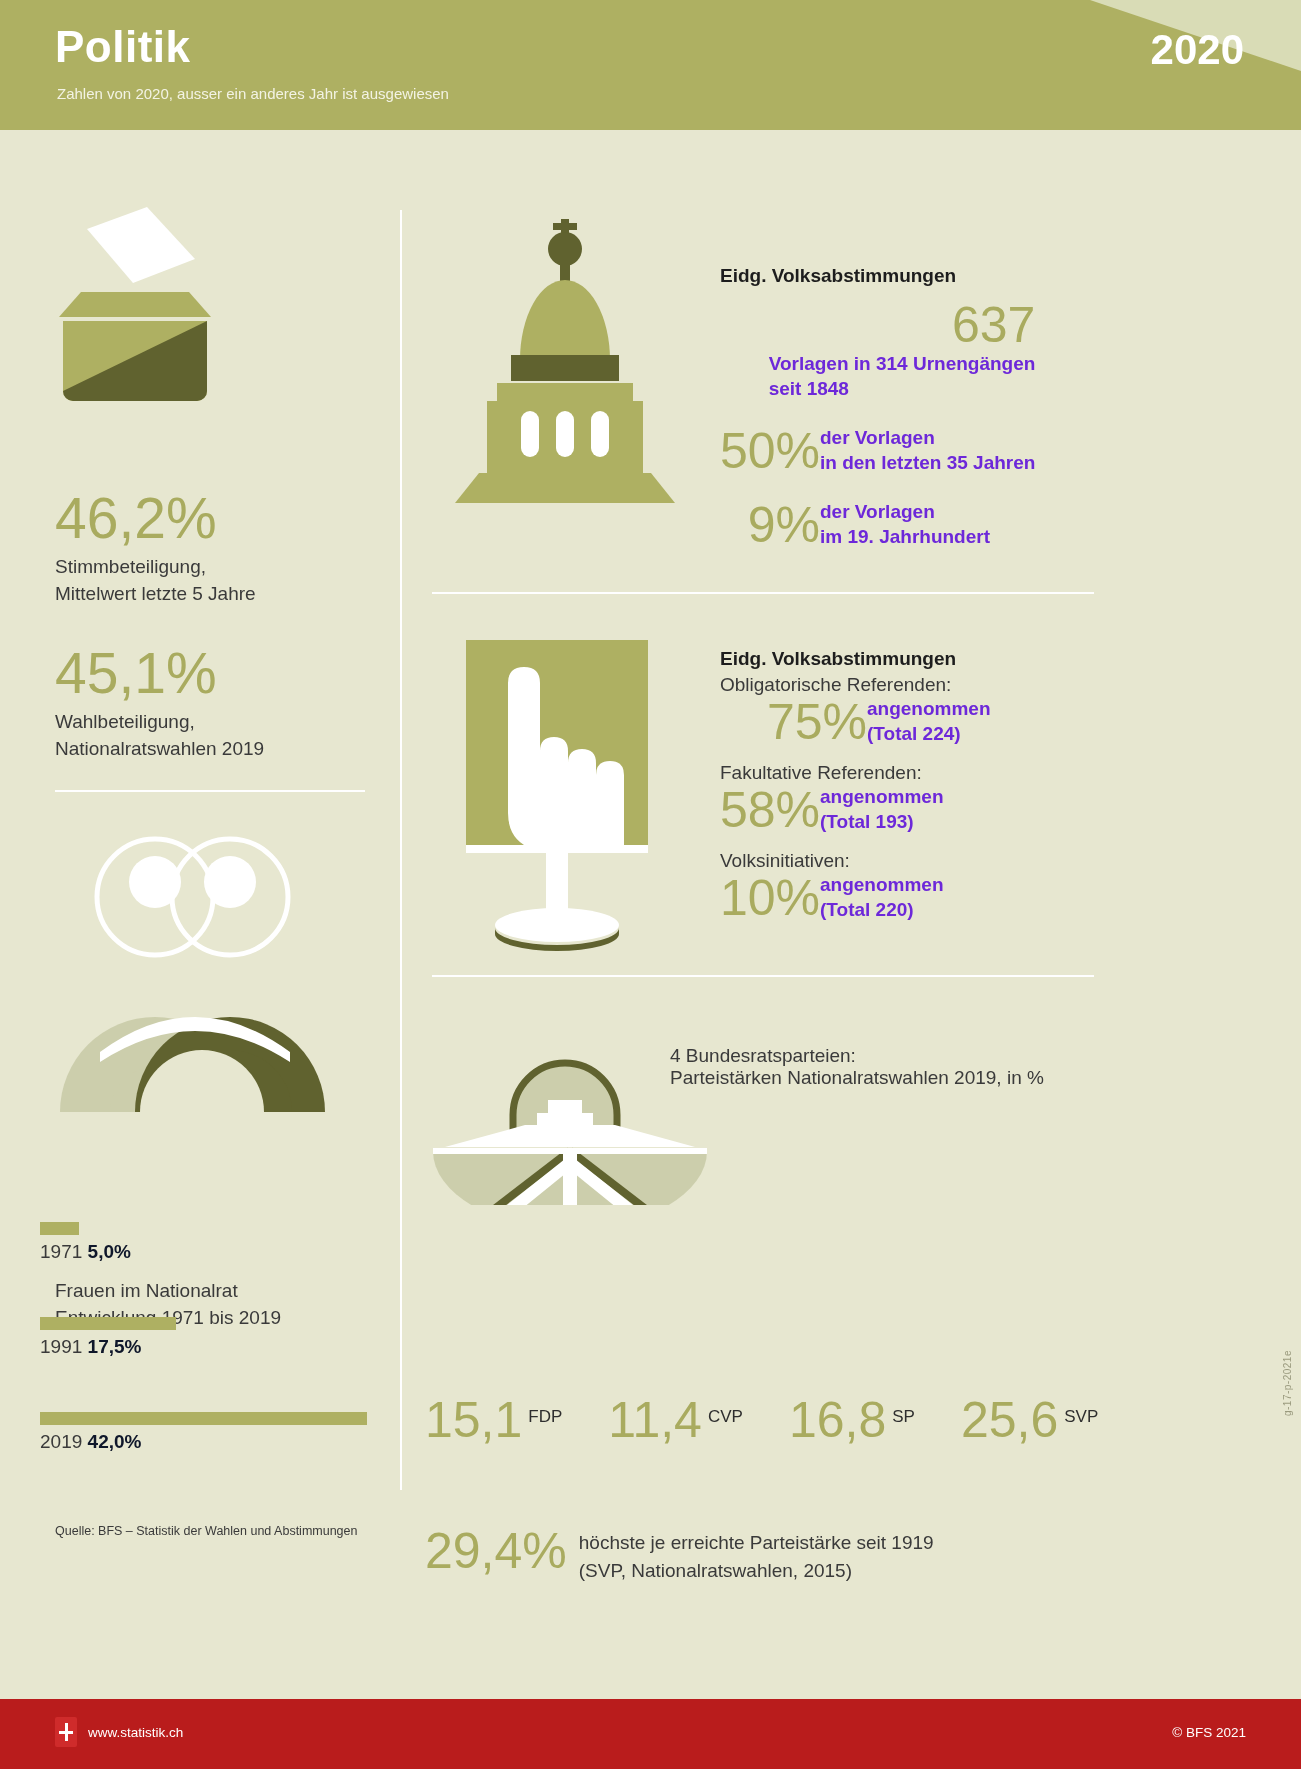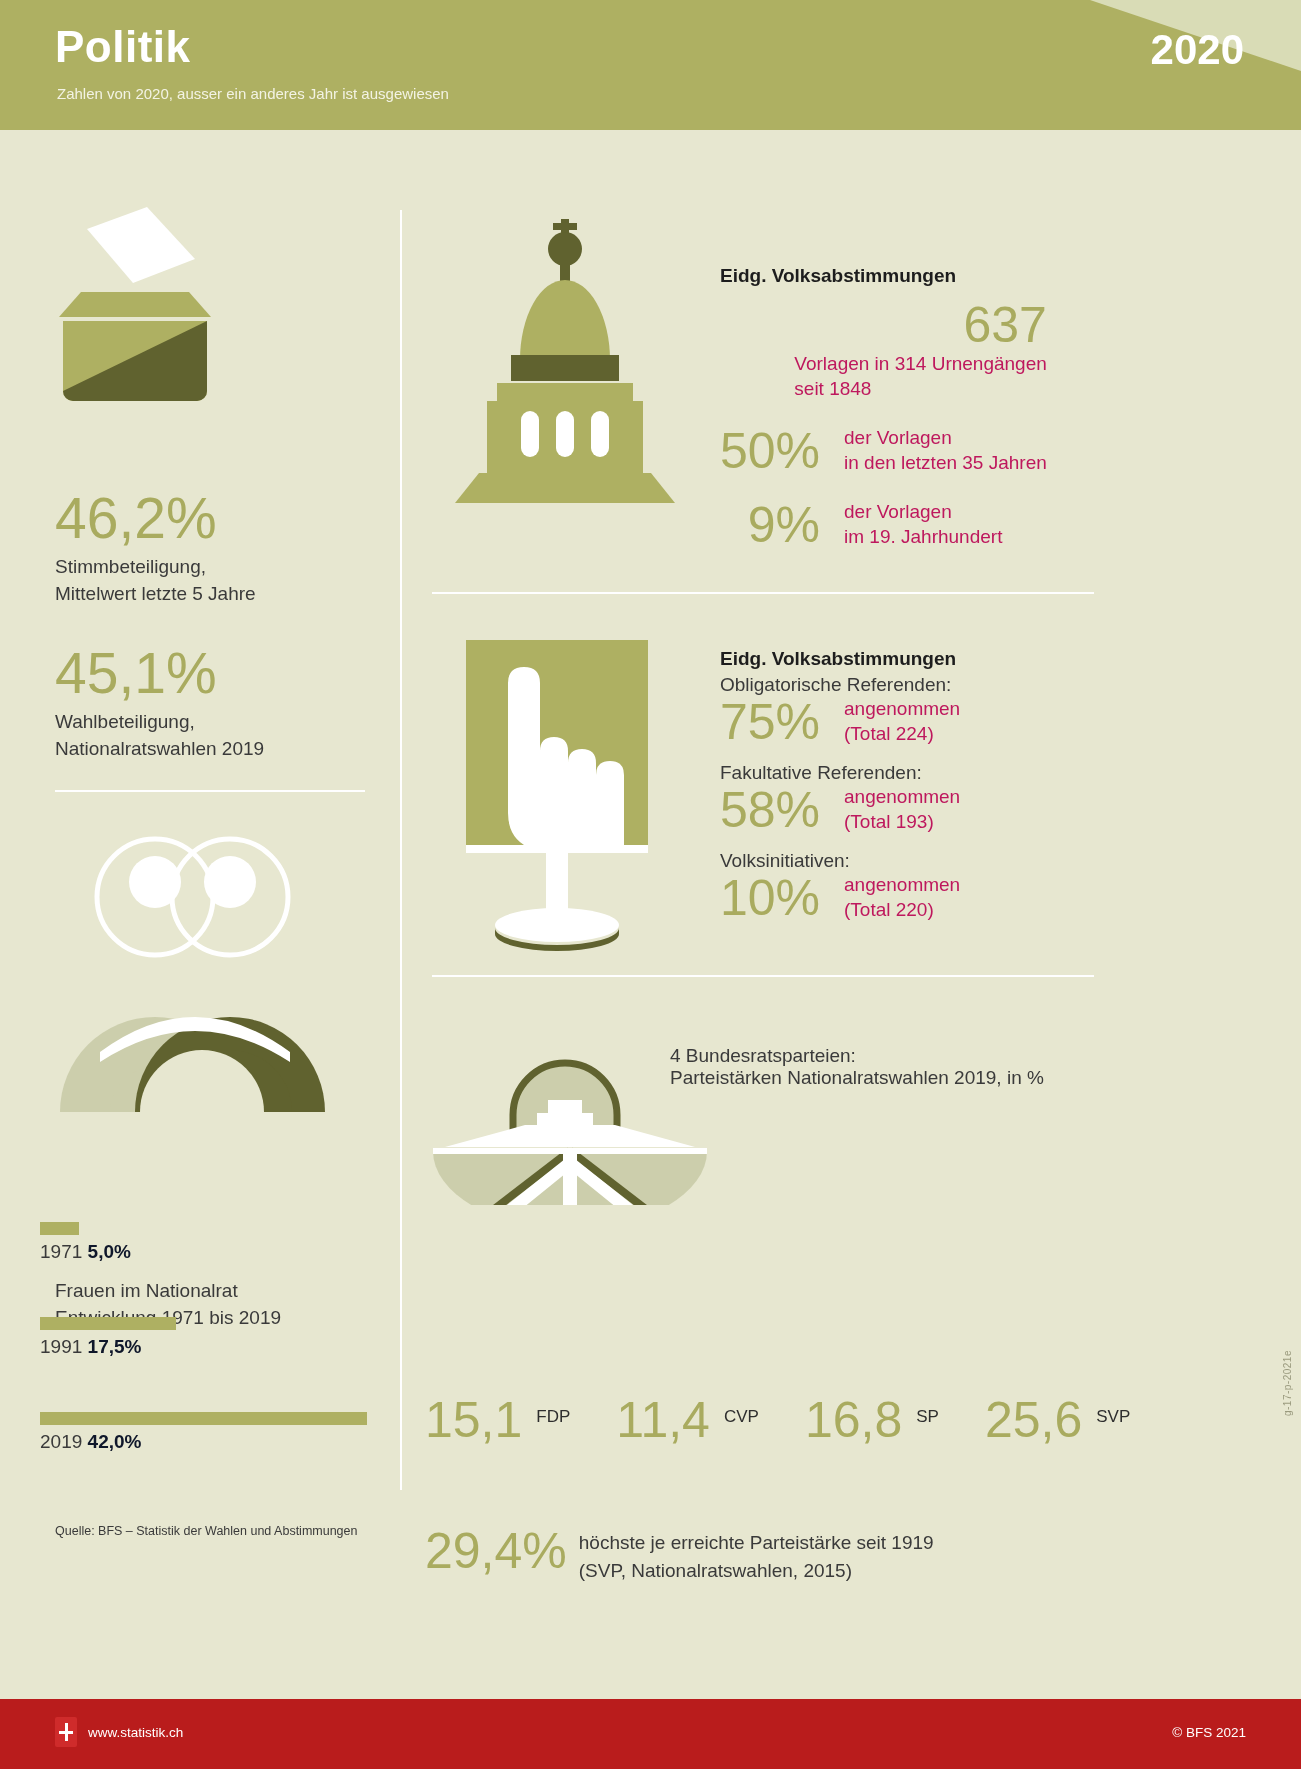--- a/index.html
+++ b/index.html
@@ -33,25 +33,25 @@
   .bar{height:13px;background:#aeb062;}
   .bar-lbl{font-size:19px;color:#3a3a3a;margin-top:6px;white-space:nowrap;}
   .bar-val{color:#0f172a;font-weight:700;}
 
   
   .right{position:absolute;left:400px;top:130px;width:901px;height:1360px;}
   .sec-head{font-size:19px;font-weight:bold;color:#1d1d1d;}
   .sub-head{font-size:19px;color:#3a3a3a;}
   .kv{display:flex;align-items:flex-end;}
   .kv-num{font-size:50px;line-height:52px;color:#a9ab5f;font-weight:300;text-align:right;}
-  .kv-txt{font-size:19px;line-height:25px;color:#be185d;margin-left:24px;padding-bottom:2px;}
+  .kv-txt{font-size:19px;line-height:25px;color:#6d28d9;margin-left:0;padding-bottom:2px;font-weight:bold;}
 
   
   .party-row{position:absolute;left:425px;top:1395px;width:700px;display:flex;}
-  .party{display:flex;align-items:flex-start;margin-right:46px;gap:8px;}
+  .party{display:flex;align-items:flex-start;margin-right:46px;}
   .party-val{font-size:50px;line-height:50px;color:#a9ab5f;font-weight:300;}
   .party-name{font-size:17px;color:#2e2e2e;margin-left:6px;margin-top:12px;}
 
   
   .source{position:absolute;left:55px;top:1524px;font-size:12.5px;color:#3a3a3a;}
   .footer{position:absolute;left:0;top:1699px;width:1301px;height:70px;background:#b91c1c;}
   .flag{position:absolute;left:55px;top:18px;width:22px;height:30px;background:#cf2b2b;border-radius:2px;}
   .flag:before{content:"";position:absolute;left:9.5px;top:6px;width:3px;height:18px;background:#fff;}
   .flag:after{content:"";position:absolute;left:4px;top:13.5px;width:14px;height:3px;background:#fff;}
   .footer-url{position:absolute;left:88px;top:26px;font-size:13.5px;color:#ffffff;}
@@ -198,21 +198,21 @@
     <ellipse cx="97" cy="285" rx="62" ry="17" fill="#ffffff"></ellipse>
     <path d="M35,288 a62,17 0 0 0 124,0 v6 a62,17 0 0 1 -124,0 z" fill="#60622f"></path>
   </svg>
 
   <div style="position:absolute;left:320px;top:518px;">
     <div class="sec-head">Eidg. Volksabstimmungen</div>
 
     <div style="margin-top:4px;">
       <div class="sub-head">Obligatorische Referenden:</div>
       <div class="kv">
-        <div class="kv-num" style="width:100px;">75%</div>
+        <div class="kv-num" style="width:100px;margin-left:47px;">75%</div>
         <div class="kv-txt">
           <div>angenommen</div>
           <div>(Total 224)</div>
         </div>
       </div>
     </div>
 
     <div style="margin-top:14px;">
       <div class="sub-head">Fakultative Referenden:</div>
       <div class="kv">

